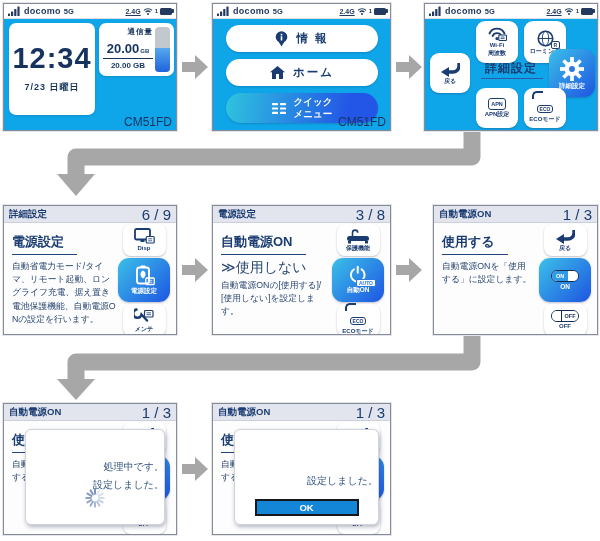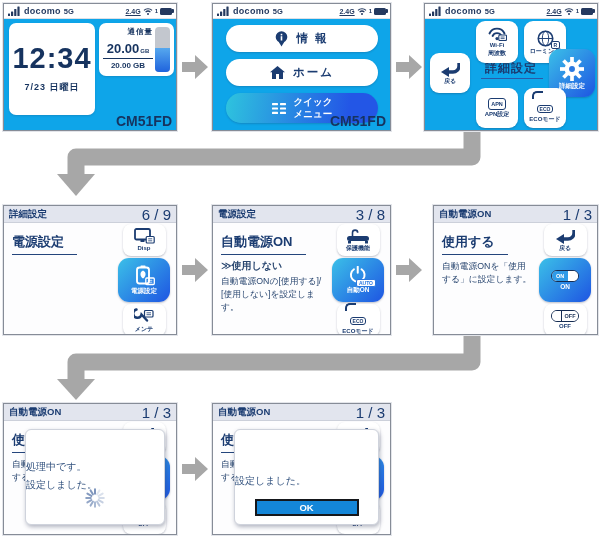--- a/index.html
+++ b/index.html
@@ -33,21 +33,21 @@
 .u-num{font-size:13px;font-weight:bold;color:#16335f}
 .u-unit{font-size:6px;font-weight:bold;color:#16335f;margin-left:1px}
 .usage-total{font-size:8px;font-weight:bold;color:#16335f;text-align:center;margin-top:2px}
 .gauge{position:absolute;right:4px;top:4px;bottom:4px;width:15px;border-radius:4px;background:#c3c7ce;overflow:hidden}
 .gauge-fill{position:absolute;left:0;right:0;bottom:0;background:linear-gradient(180deg,#56a8ee,#1f63dd)}
 .gauge-fill.cyan{background:linear-gradient(180deg,#33c6ee,#1e66e2)}
 .batt-label{position:absolute;top:5px;left:6px;font-size:7.5px;font-weight:bold;color:#16335f;letter-spacing:1px}
 .batt-row{position:absolute;left:5px;bottom:7px;white-space:nowrap}
 .b-num{font-size:17px;font-weight:bold;color:#16335f}
 .b-unit{font-size:8px;font-weight:bold;color:#16335f}
-.devname{position:absolute;right:4px;bottom:1px;font-size:14px;font-weight:bold;color:#16335f}
+.devname{position:absolute;right:4px;bottom:1px;font-size:12px;font-weight:normal;color:#16335f}
 
 .menu-btn{position:absolute;left:13px;width:152px;height:27px;background:#fff;border-radius:14px;box-shadow:0 1px 2px rgba(30,40,70,.22);display:flex;align-items:center;justify-content:center;gap:8px}
 .menu-label{font-size:11.5px;font-weight:bold;color:#1b3c71;letter-spacing:2px}
 .menu-btn.quick{height:30px;border-radius:15px;background:linear-gradient(100deg,#2ec4de 0%,#2356e6 80%)}
 .quick-text{color:#fff;font-size:9.5px;font-weight:bold;line-height:1.3;text-align:left}
 
 .s3-title{position:absolute;top:56px;left:0;width:100%;text-align:center;font-size:12px;font-weight:bold;color:#1b3c71;letter-spacing:1px}
 .s3-underline{position:absolute;top:74px;left:56px;width:62px;border-top:1.6px solid #2a5aa8}
 .tile3{position:absolute;width:42px;height:42px;background:#fff;border-radius:9px;box-shadow:0 1px 2px rgba(30,40,70,.28);display:flex;flex-direction:column;align-items:center;justify-content:center;gap:1px}
 .tlbl{font-size:6px;font-weight:bold;color:#1b3c71;line-height:1.15;text-align:center;white-space:nowrap}
@@ -59,34 +59,34 @@
 .eco-wrap{position:relative;margin-top:4px}
 .eco-cable{position:absolute;left:-5px;top:-6px;width:11px;height:8px;border:2.4px solid #1b3c71;border-right:none;border-bottom:none;border-radius:5px 0 0 0}
 .eco-pill{border:1.4px solid #1b3c71;border-radius:3px;font-size:5px;font-weight:bold;color:#1b3c71;padding:0 2px;line-height:7px;background:#fff;position:relative}
 
 .subheader{height:17px;background:#e2e5ee;border-bottom:1px solid #ccd0da;display:flex;align-items:center;justify-content:space-between;padding:0 5px}
 .sh-title{font-size:9.5px;font-weight:bold;color:#1b3c71}
 .sh-page{font-size:15px;font-weight:normal;color:#1b3c71}
 .bodytext{position:absolute;left:8px;top:27px}
 .title4{font-size:13px;font-weight:bold;color:#1b3c71;width:max-content;padding:0 13px 3px 0;border-bottom:1.8px solid #24457c}
 .para4{margin-top:5px;font-size:8.8px;color:#2a4770;width:104px;line-height:1.5;word-break:break-all}
-.cur5{margin-top:4px;font-size:10px;font-weight:bold;color:#2a4770}
+.cur5{margin-top:4px;font-size:14px;font-weight:normal;color:#2a4770}
 .tilecol{position:absolute;right:4px;top:18px;width:56px;display:flex;flex-direction:column;align-items:center;gap:2px;z-index:1}
 .tile{background:#fff;border-radius:8px;box-shadow:0 1px 2px rgba(30,40,70,.28);width:43px;height:32px;display:flex;flex-direction:column;align-items:center;justify-content:center;gap:1px}
 .tile.selected{width:52px;height:44px;border-radius:11px}
 
 .tgl{display:inline-flex;width:28px;height:12px;border:1.8px solid #152c52;border-radius:6.5px;background:#fff;overflow:hidden;align-items:stretch}
 .tgl-seg{flex:1;display:flex;align-items:center;justify-content:center;font-size:5.5px;font-weight:bold}
 .tgl.on .tgl-seg{background:#2f9be8;color:#fff}
 .tgl.off .tgl-seg{background:#fff;color:#152c52}
 .tgl-knob{width:10px;background:#fff}
 .tgl.off .tgl-knob{border-right:1.5px solid #152c52}
 
 .modal{position:absolute;left:21px;top:25px;right:11px;bottom:9px;background:#fff;border:1px solid #cfd3dc;border-radius:6px;box-shadow:1px 2px 4px rgba(40,50,80,.35);z-index:2}
-.m-msg{position:absolute;top:28px;left:0;width:100%;text-align:left;font-size:10px;color:#31517e;line-height:1.8}
+.m-msg{position:absolute;top:28px;left:0;width:100%;text-align:right;font-size:10px;color:#31517e;line-height:1.8}
 .m-msg.single{top:42px}
 .spinner{position:absolute;left:50%;transform:translateX(-50%);bottom:14px}
 .ok-btn{position:absolute;left:50%;transform:translateX(-50%);bottom:8px;width:104px;height:17px;background:#1486d8;border:2px solid #15171b;color:#fff;font-size:9.5px;font-weight:bold;display:flex;align-items:center;justify-content:center;cursor:pointer}
 </style>
 </head>
 <body>
 
 <div class="canvas">
 
   <svg class="connectors" width="600" height="541" viewBox="0 0 600 541">
@@ -284,20 +284,21 @@
     </div>
   </div>
 
   <div class="screen white" style="left:3px;top:205px;width:174px;height:130px">
     <div class="subheader">
       <span class="sh-title">詳細設定</span>
       <span class="sh-page">6 / 9</span>
     </div>
     <div class="bodytext">
       <div class="title4">電源設定</div>
+      <div class="para4">自動省電力モード/タイマ、リモート起動、ロングライフ充電、据え置き電池保護機能、自動電源ONの設定を行います。</div>
     </div>
     <div class="tilecol">
       <div class="tile">
         <svg width="21" height="16" viewBox="0 0 21 16">
             <rect x="1" y="1" width="15" height="10.5" rx="1.5" fill="#fff" stroke="#1b3c71" stroke-width="1.8"></rect>
             <rect x="6.5" y="12" width="4" height="2" fill="#1b3c71"></rect>
             <rect x="12.2" y="8.5" width="8" height="6.5" rx="1" fill="#fff" stroke="#1b3c71" stroke-width="1.2"></rect>
             <path d="M14.2 10.8 h4 M14.2 12.8 h4" stroke="#1b3c71" stroke-width="0.8"></path>
           </svg>
         <span class="tlbl">Disp</span>

